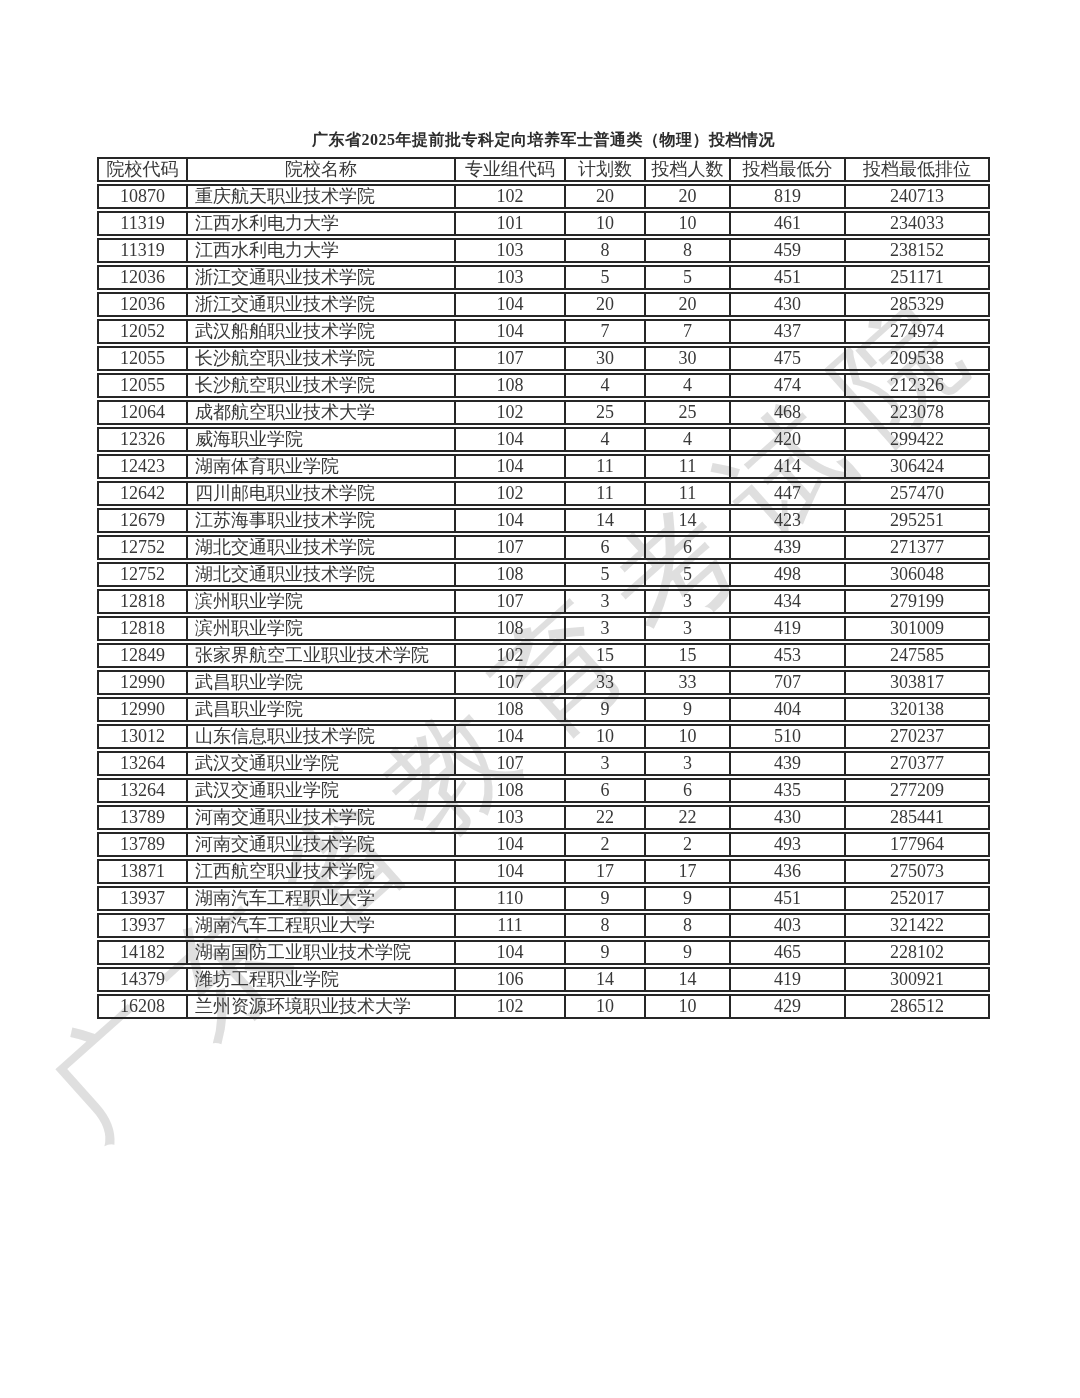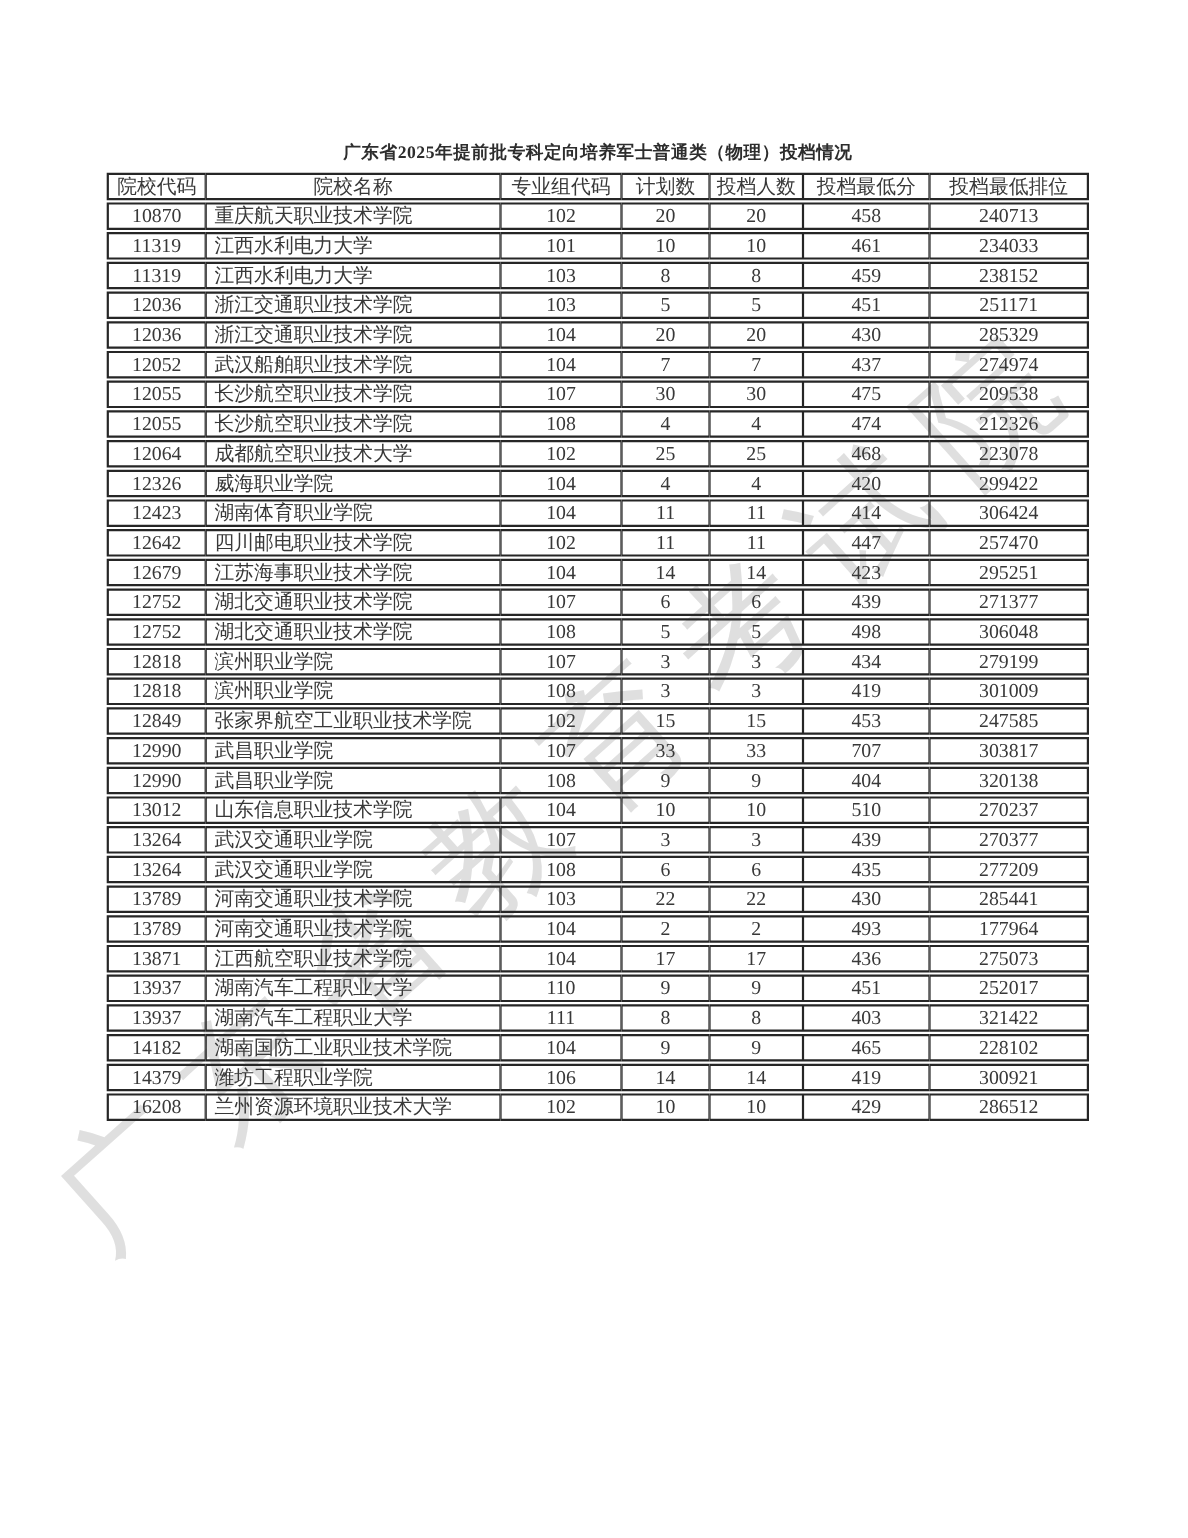--- a/index.html
+++ b/index.html
@@ -109,21 +109,21 @@
           <th>投档最低排位</th>
         </tr>
       </thead>
       <tbody>
           <tr>
             <td>10870</td>
             <td class="name">重庆航天职业技术学院</td>
             <td>102</td>
             <td>20</td>
             <td>20</td>
-            <td>458</td>
+            <td>819</td>
             <td>240713</td>
           </tr>
           <tr>
             <td>11319</td>
             <td class="name">江西水利电力大学</td>
             <td>101</td>
             <td>10</td>
             <td>10</td>
             <td>461</td>
             <td>234033</td>

